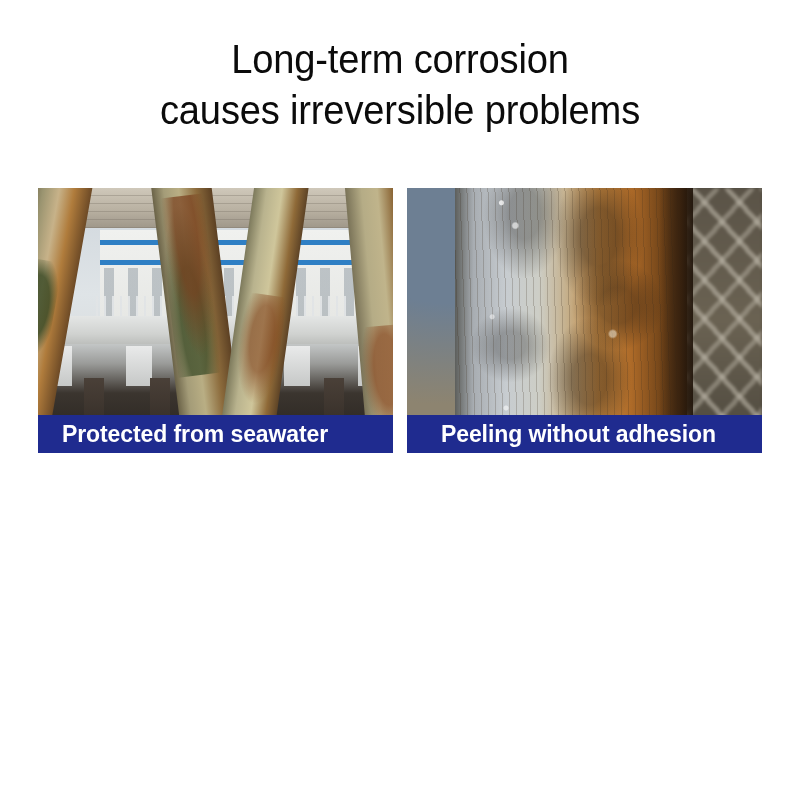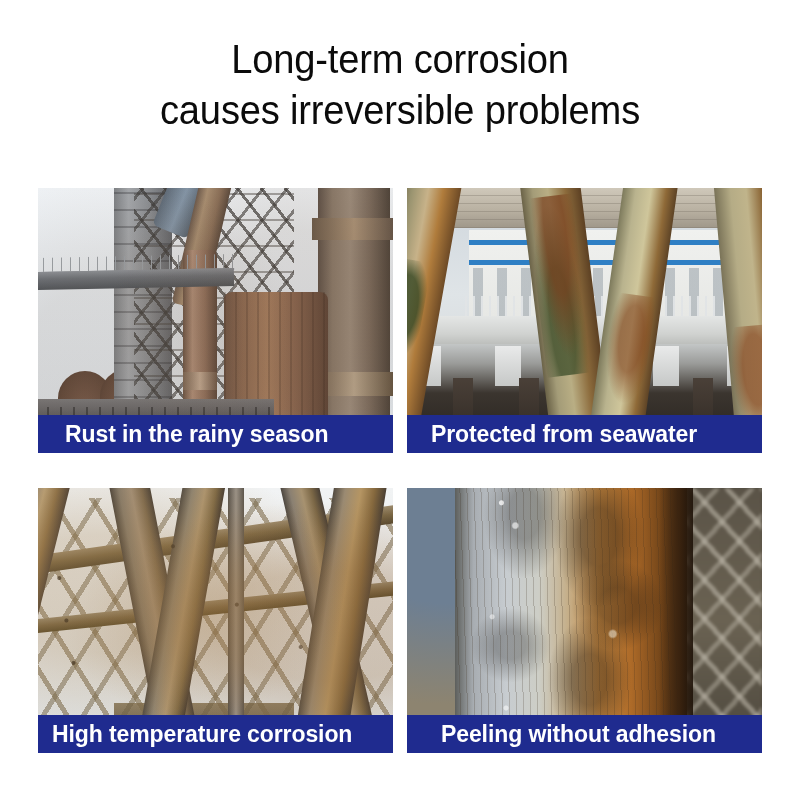--- a/index.html
+++ b/index.html
@@ -425,40 +425,20 @@
 </head>
 <body>
 
 <div class="headline">
   <span class="line">Long-term corrosion</span>
   <span class="line">causes irreversible problems</span>
 </div>
 
 <div class="grid">
 
-  <div class="card card--c1">
-    <div class="photo p1">
-      <div class="sky"></div>
-      <div class="domeA"></div>
-      <div class="domeB"></div>
-      <div class="tower"></div>
-      <div class="lattice"></div>
-      <div class="pipeTop"></div>
-      <div class="vesselB"></div>
-      <div class="pipeA"></div>
-      <div class="pipeB"></div>
-      <div class="vesselA"></div>
-      <div class="walkrail"></div>
-      <div class="walkway"></div>
-      <div class="lowdeck"></div>
-      <div class="tank"></div>
-      <div class="grit"></div>
-    </div>
-    <div class="caption">Rust in the rainy season</div>
-  </div>
 
   <div class="card card--c2">
     <div class="photo p2">
       <div class="bg"></div>
       <div class="bldg"></div>
       <div class="stripe1"></div>
       <div class="stripe2"></div>
       <div class="windows"></div>
       <div class="redbit"></div>
       <div class="railing"></div>
@@ -475,41 +455,20 @@
       <div class="darkpile d4"></div>
       <div class="soffit"></div>
       <div class="col c1"></div>
       <div class="col c2"></div>
       <div class="col c3"></div>
       <div class="col c4"></div>
     </div>
     <div class="caption">Protected from seawater</div>
   </div>
 
-  <div class="card card--c3">
-    <div class="photo p3">
-      <div class="sky"></div>
-      <div class="botplate"></div>
-      <div class="hole1"></div>
-      <div class="hole2"></div>
-      <div class="hole3"></div>
-      <div class="xweb"></div>
-      <div class="chordTop"></div>
-      <div class="chordMid"></div>
-      <div class="diagA"></div>
-      <div class="diagB"></div>
-      <div class="diagC"></div>
-      <div class="diagD"></div>
-      <div class="diagE"></div>
-      <div class="vert"></div>
-      <div class="rivets"></div>
-      <div class="rustwash"></div>
-    </div>
-    <div class="caption">High temperature corrosion</div>
-  </div>
 
   <div class="card card--c4">
     <div class="photo p4">
       <div class="bg"></div>
       <div class="fence"></div>
       <div class="post"></div>
       <div class="peel"></div>
       <div class="flakes"></div>
       <div class="edgeDark"></div>
     </div>

